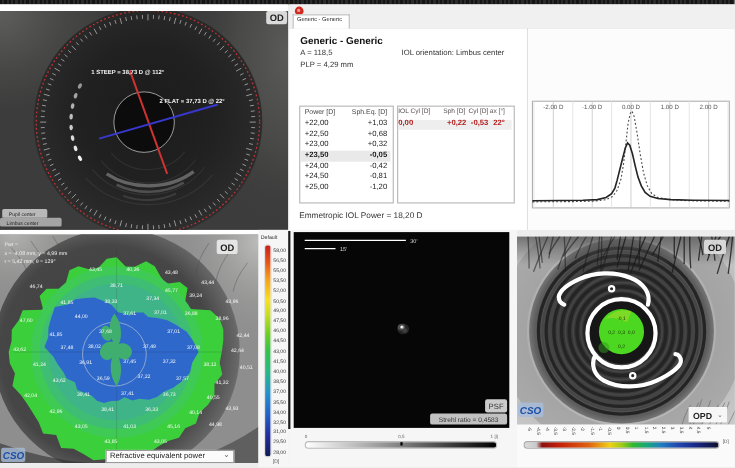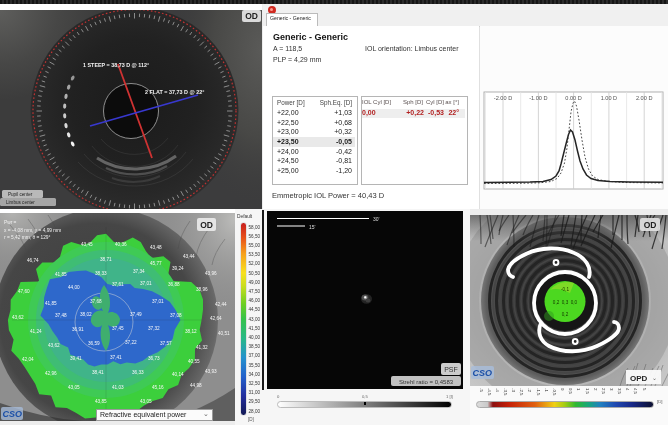--- a/index.html
+++ b/index.html
@@ -100,21 +100,21 @@
 <div style="position:absolute;left:300px;top:147.6px;width:52px;text-align:right;font-size:7px;font-weight:normal;color:#1a1a1a">-0,42</div>
 <div style="position:absolute;left:277px;top:157.2px;font-size:7px;font-weight:normal;color:#1a1a1a">+24,50</div>
 <div style="position:absolute;left:300px;top:157.2px;width:52px;text-align:right;font-size:7px;font-weight:normal;color:#1a1a1a">-0,81</div>
 <div style="position:absolute;left:277px;top:166.9px;font-size:7px;font-weight:normal;color:#1a1a1a">+25,00</div>
 <div style="position:absolute;left:300px;top:166.9px;width:52px;text-align:right;font-size:7px;font-weight:normal;color:#1a1a1a">-1,20</div>
 <div style="position:absolute;left:362px;top:108.5px;width:103px;height:9.4px;background:#eee"></div>
 <div style="position:absolute;left:362px;top:109px;font-size:7px;font-weight:bold;color:#b22020">0,00</div>
 <div style="position:absolute;left:396px;top:109px;width:28px;text-align:right;font-size:7px;font-weight:bold;color:#b22020">+0,22</div>
 <div style="position:absolute;left:419px;top:109px;width:25px;text-align:right;font-size:7px;font-weight:bold;color:#b22020">-0,53</div>
 <div style="position:absolute;left:441px;top:109px;width:18px;text-align:right;font-size:7px;font-weight:bold;color:#b22020">22°</div>
-<div style="position:absolute;left:272px;top:192px;font-size:7.5px;color:#333">Emmetropic IOL Power = 40,43 D</div>
+<div style="position:absolute;left:272px;top:192px;font-size:7.5px;color:#333">Emmetropic IOL Power = 18,20 D</div>
 <div style="position:absolute;left:480px;top:26px;width:188px;height:183px;background:#fcfcfc"></div>
 <svg style="position:absolute;left:478px;top:88px" width="190" height="104" viewBox="0 0 190 104">
 <rect x="6" y="4" width="179" height="97" fill="#fff" stroke="#a8a8a8" stroke-width="0.9"></rect>
 <line x1="7.4" y1="4" x2="7.4" y2="101" stroke="#e2e2e2" stroke-width="0.8"></line>
     <line x1="25.0" y1="4" x2="25.0" y2="101" stroke="#c9c9c9" stroke-width="0.8"></line>
     <line x1="42.7" y1="4" x2="42.7" y2="101" stroke="#e2e2e2" stroke-width="0.8"></line>
     <line x1="60.4" y1="4" x2="60.4" y2="101" stroke="#c9c9c9" stroke-width="0.8"></line>
     <line x1="78.0" y1="4" x2="78.0" y2="101" stroke="#e2e2e2" stroke-width="0.8"></line>
     <line x1="95.6" y1="4" x2="95.6" y2="101" stroke="#c9c9c9" stroke-width="0.8"></line>
     <line x1="113.3" y1="4" x2="113.3" y2="101" stroke="#e2e2e2" stroke-width="0.8"></line>

